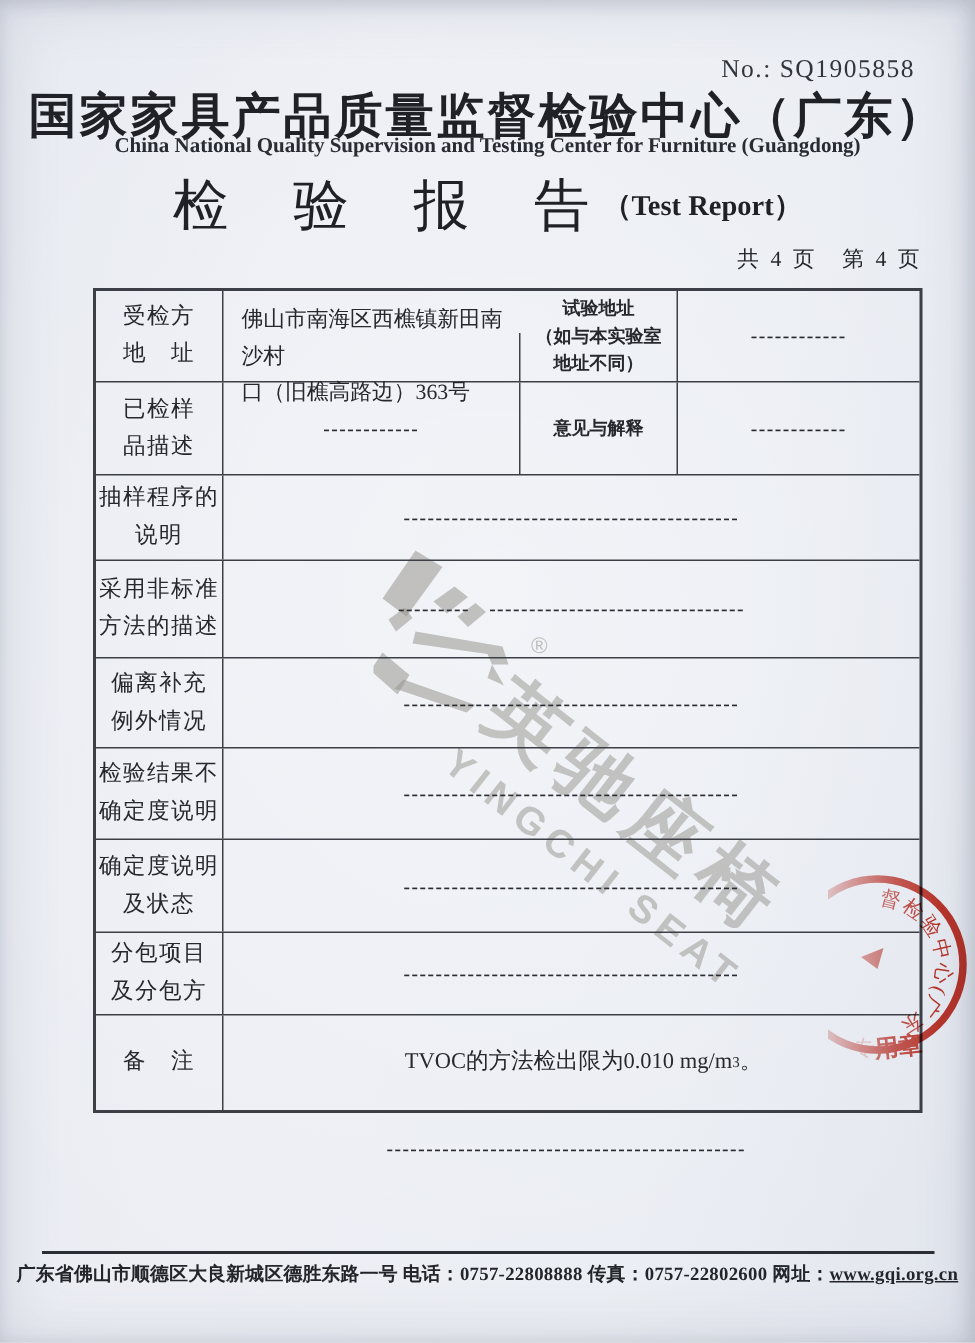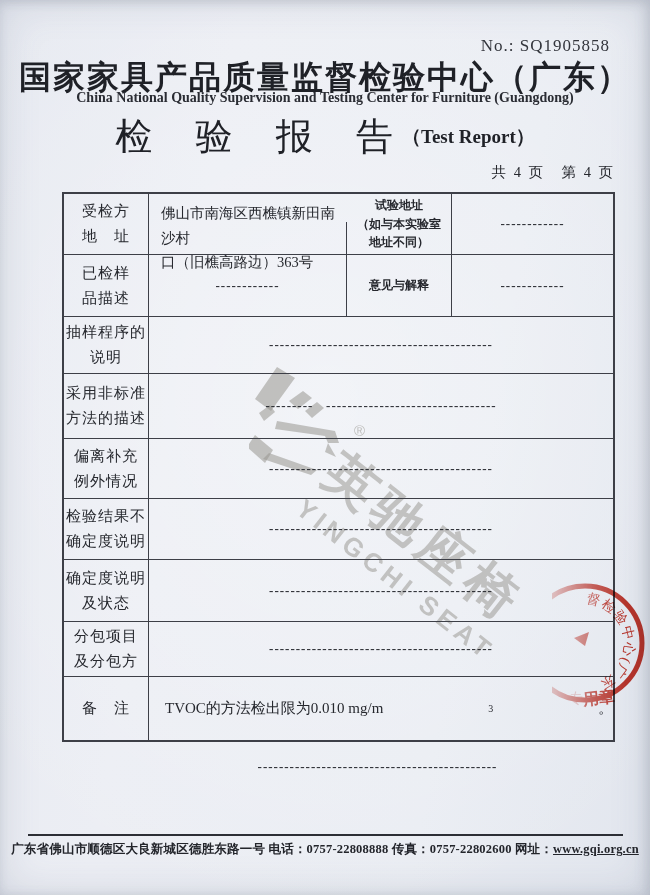--- a/index.html
+++ b/index.html
@@ -32,21 +32,21 @@
   .cell { border-right:1px solid #3d3f47; display:flex; align-items:center; justify-content:center;
           font-size:15px; line-height:1.65; text-align:center; white-space:pre-line; color:#26282e; }
   .cell:last-child { border-right:none; }
   .c1 { width:85px; flex:none; letter-spacing:1px;text-align:center; }
   .c2 { width:198px; flex:none; }
   .c3 { width:105px; flex:none; font-size:12px; line-height:1.55;font-weight:bold; }
   .c4 { flex:1; }
   .cmerge { flex:1; }
   .addr { text-align:left; justify-content:flex-start; padding:0 8px 0 12px; font-size:14.5px; line-height:1.7;margin-top:28px; }
   .dashtext { font-size:13px; font-weight:bold; letter-spacing:1px; white-space:pre; color:#2b2d33; }
-  .remark-val { justify-content:space-between; text-align:left; padding-left:16px; font-size:15px; }
+  .remark-val { justify-content:center; text-align:left; padding-left:16px; font-size:15px; }
   .remark-val sup { font-size:10px; line-height:0; }
 
   
   .free-dashes { top:757px; left:0; width:650px; text-align:center; padding-left:105px; }
   .free-dashes span { font-size:13px; font-weight:bold; letter-spacing:1px; color:#2b2d33; }
 
   
   .footer-rule { top:834px; left:28px; width:595px; height:2px; background:#2c2e35; z-index:3; }
   .footer-text { top:841px; left:0; right:0; text-align:center; font-size:12.5px; font-weight:bold; color:#23252b; letter-spacing:0.2px; z-index:3; }
   .footer-text .site { text-decoration:underline; }

